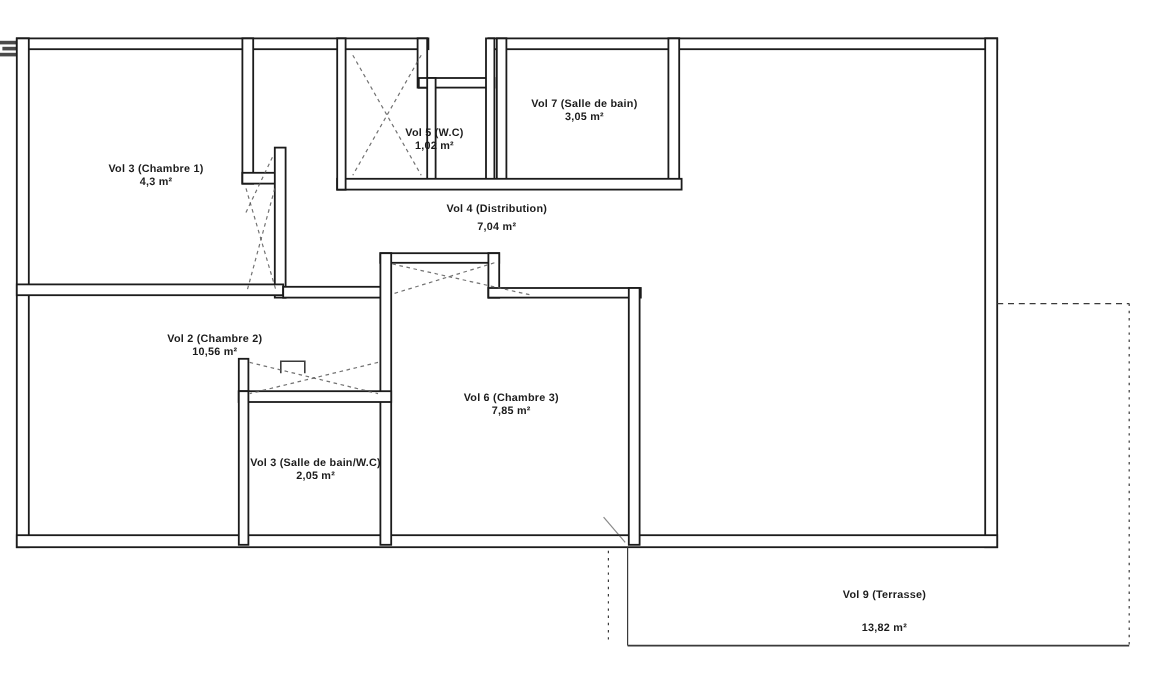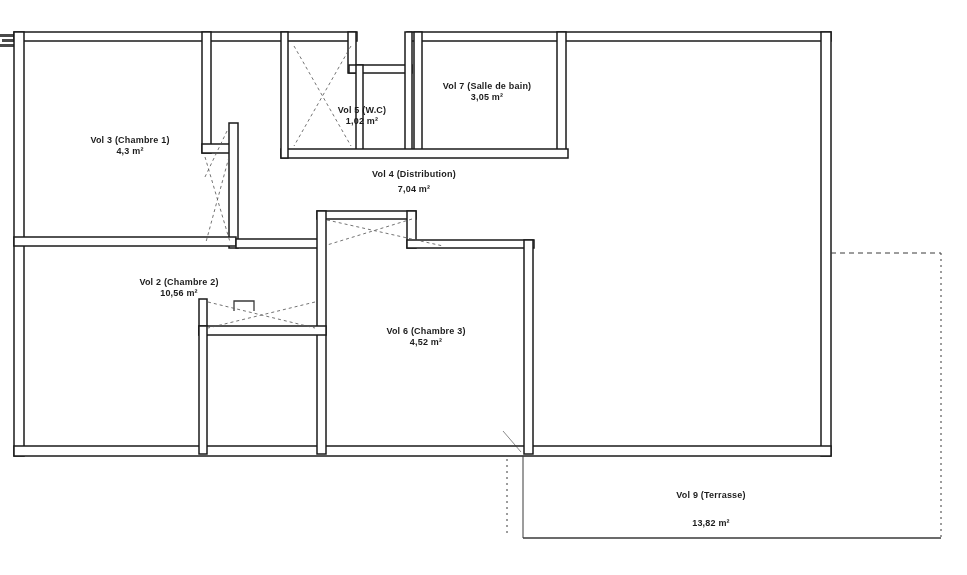--- a/index.html
+++ b/index.html
@@ -105,40 +105,44 @@
   <div class="room-label" style="left:130px; top:135px;">
     <span class="name">Vol 3 (Chambre 1)</span>
     <span class="area">4,3 m²</span>
   </div>
 
   <div class="room-label" style="left:179px; top:277px;">
     <span class="name">Vol 2 (Chambre 2)</span>
     <span class="area">10,56 m²</span>
   </div>
 
+  <div class="room-label" style="left:263px; top:380px;">
+    <span class="name">Vol 3 (Salle de bain/W.C)</span>
+    <span class="area">2,05 m²</span>
+  </div>
 
   <div class="room-label gap-sm" style="left:414px; top:169px;">
     <span class="name">Vol 4 (Distribution)</span>
     <span class="area">7,04 m²</span>
   </div>
 
   <div class="room-label" style="left:362px; top:105px;">
     <span class="name">Vol 5 (W.C)</span>
     <span class="area">1,02 m²</span>
   </div>
 
   <div class="room-label" style="left:426px; top:326px;text-align:center;">
     <span class="name">Vol 6 (Chambre 3)</span>
-    <span class="area">4,52 m²</span>
+    <span class="area">7,85 m²</span>
   </div>
 
   <div class="room-label" style="left:487px; top:81px;">
     <span class="name">Vol 7 (Salle de bain)</span>
     <span class="area">3,05 m²</span>
   </div>
 
 
-  <div class="room-label gap-lg" style="left:711px; top:490px;">
+  <div class="room-label gap-lg" style="left:737px; top:490px;">
     <span class="name">Vol 9 (Terrasse)</span>
     <span class="area">13,82 m²</span>
   </div>
 
 </div>
 
 </body></html>

